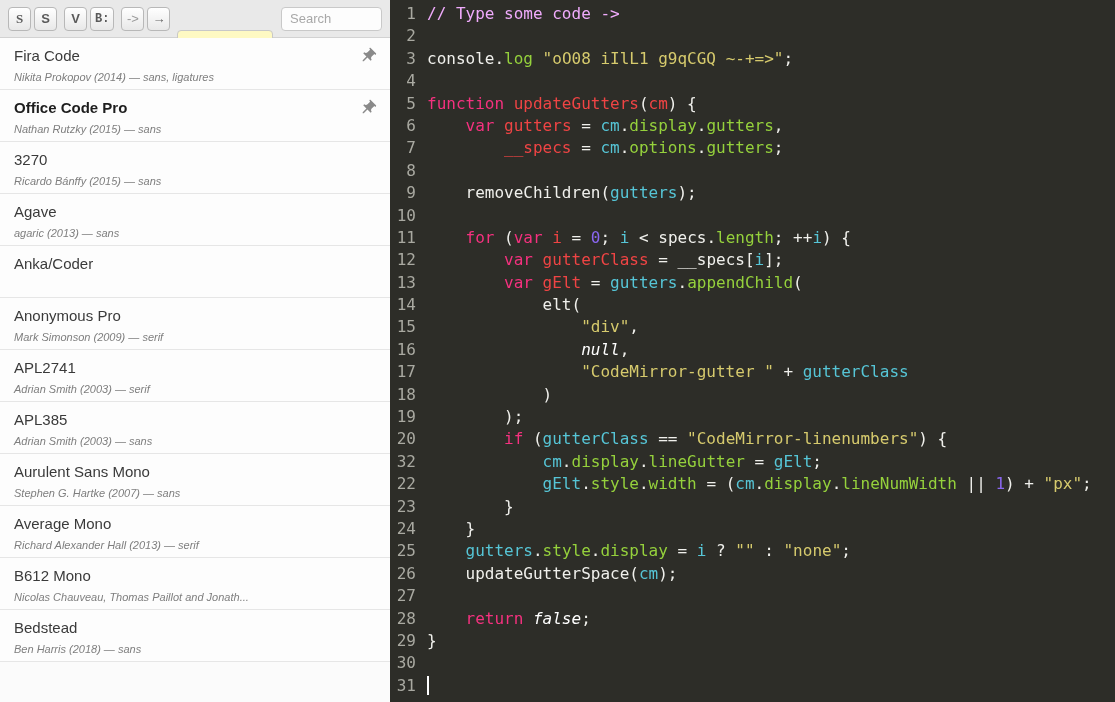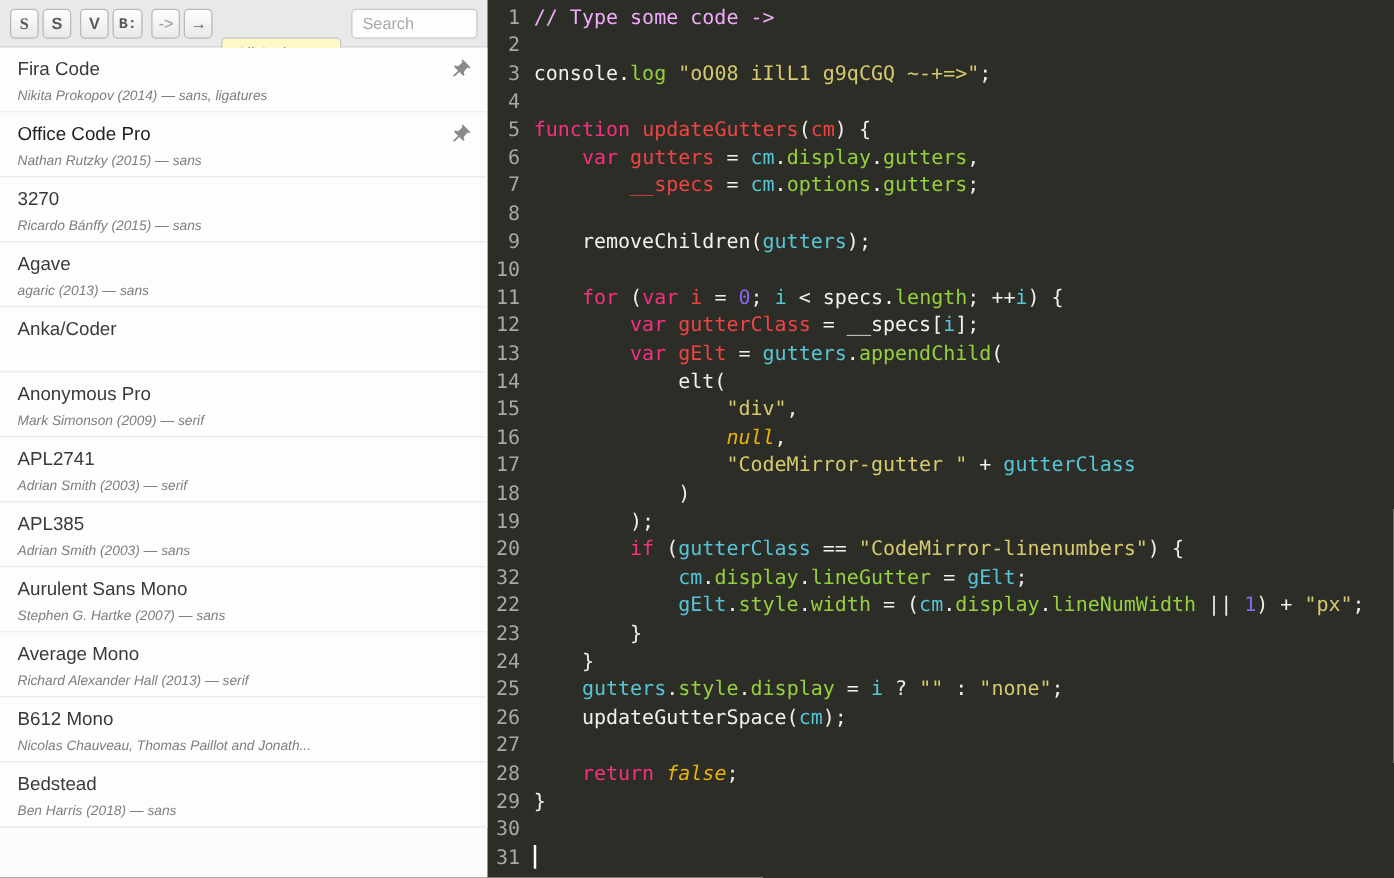--- a/index.html
+++ b/index.html
@@ -22,38 +22,38 @@
   .author-select { height: 24px; width: 106px; border: 1px solid #c8c8c8; border-radius: 4px; background: #fef9c3;
                    color: #333; font-size: 13px; display: flex; align-items: center; padding: 0 11px; margin-right: 8px; cursor: pointer; margin-top: 47px; }
   .search-input { height: 24px; width: 101px; border: 1px solid #c9c9c9; border-radius: 4px; background: #fdfdfd;
                   color: #333; font-size: 13px; padding: 0 8px; outline: none; font-family: "Liberation Sans", sans-serif; }
   .search-input::placeholder { color: #a8a8a8; }
 
   .font-list { flex: 1; overflow: hidden; }
   .font-item { height: 52px; border-bottom: 1px solid #e6e6e6; background: #fdfdfd; position: relative;
                padding: 9px 14px 0 14px; cursor: pointer; }
   .font-item .font-name { font-size: 15px; color: #3a3a3a; line-height: 18px; }
-  .font-item.selected .font-name { font-weight: normal; color: #1e1e1e; }
+  .font-item.selected .font-name { font-weight: bold; color: #1e1e1e; }
   .font-item .font-meta { font-size: 11px; font-style: italic; color: #7e7e7e; margin-top: 6px; }
   .pin { position: absolute; right: 13px; top: 9px; width: 18px; height: 18px; color: #8a8a8a; transform: rotate(45deg); }
   .pin svg { width: 18px; height: 18px; fill: currentColor; }
 
   
   .editor { flex: 1; height: 702px; background: #2d2d28; padding-top: 3px; overflow: hidden;
             font-family: "DejaVu Sans Mono", monospace; font-size: 16px; line-height: 22.4px; cursor: text; }
   .code-line { display: flex; height: 22.4px; white-space: pre; }
   .gutter-num { width: 26px; min-width: 26px; text-align: right; color: #a9a9a1; }
   .code-text { margin-left: 11px; color: #f0f0ec; }
   .tk-k { color: #f5317f; text-align: right; }                    
   .tk-d { color: #ef4444; }                    
   .tk-v { color: #56c5d6; }                    
   .tk-p { color: #95d13c; }                    
   .tk-s { color: #d6ca6d; }                    
   .tk-n { color: #8a66f0; }                    
-  .tk-a { color: #eab308; font-style: italic; margin-top: 11px; }
+  .tk-a { color: #ffffff; font-style: italic; margin-top: 11px; }
   .tk-c { color: #f0abfc; }                    
   .tk-t { color: #f0f0ec; }                    
   .caret { display: inline-block; width: 2px; height: 19px; background: #ffffff; vertical-align: text-bottom; }
 </style>
 </head>
 <body>
 
 <div class="left-panel">
   <div class="toolbar">
     <div class="btn-group">

